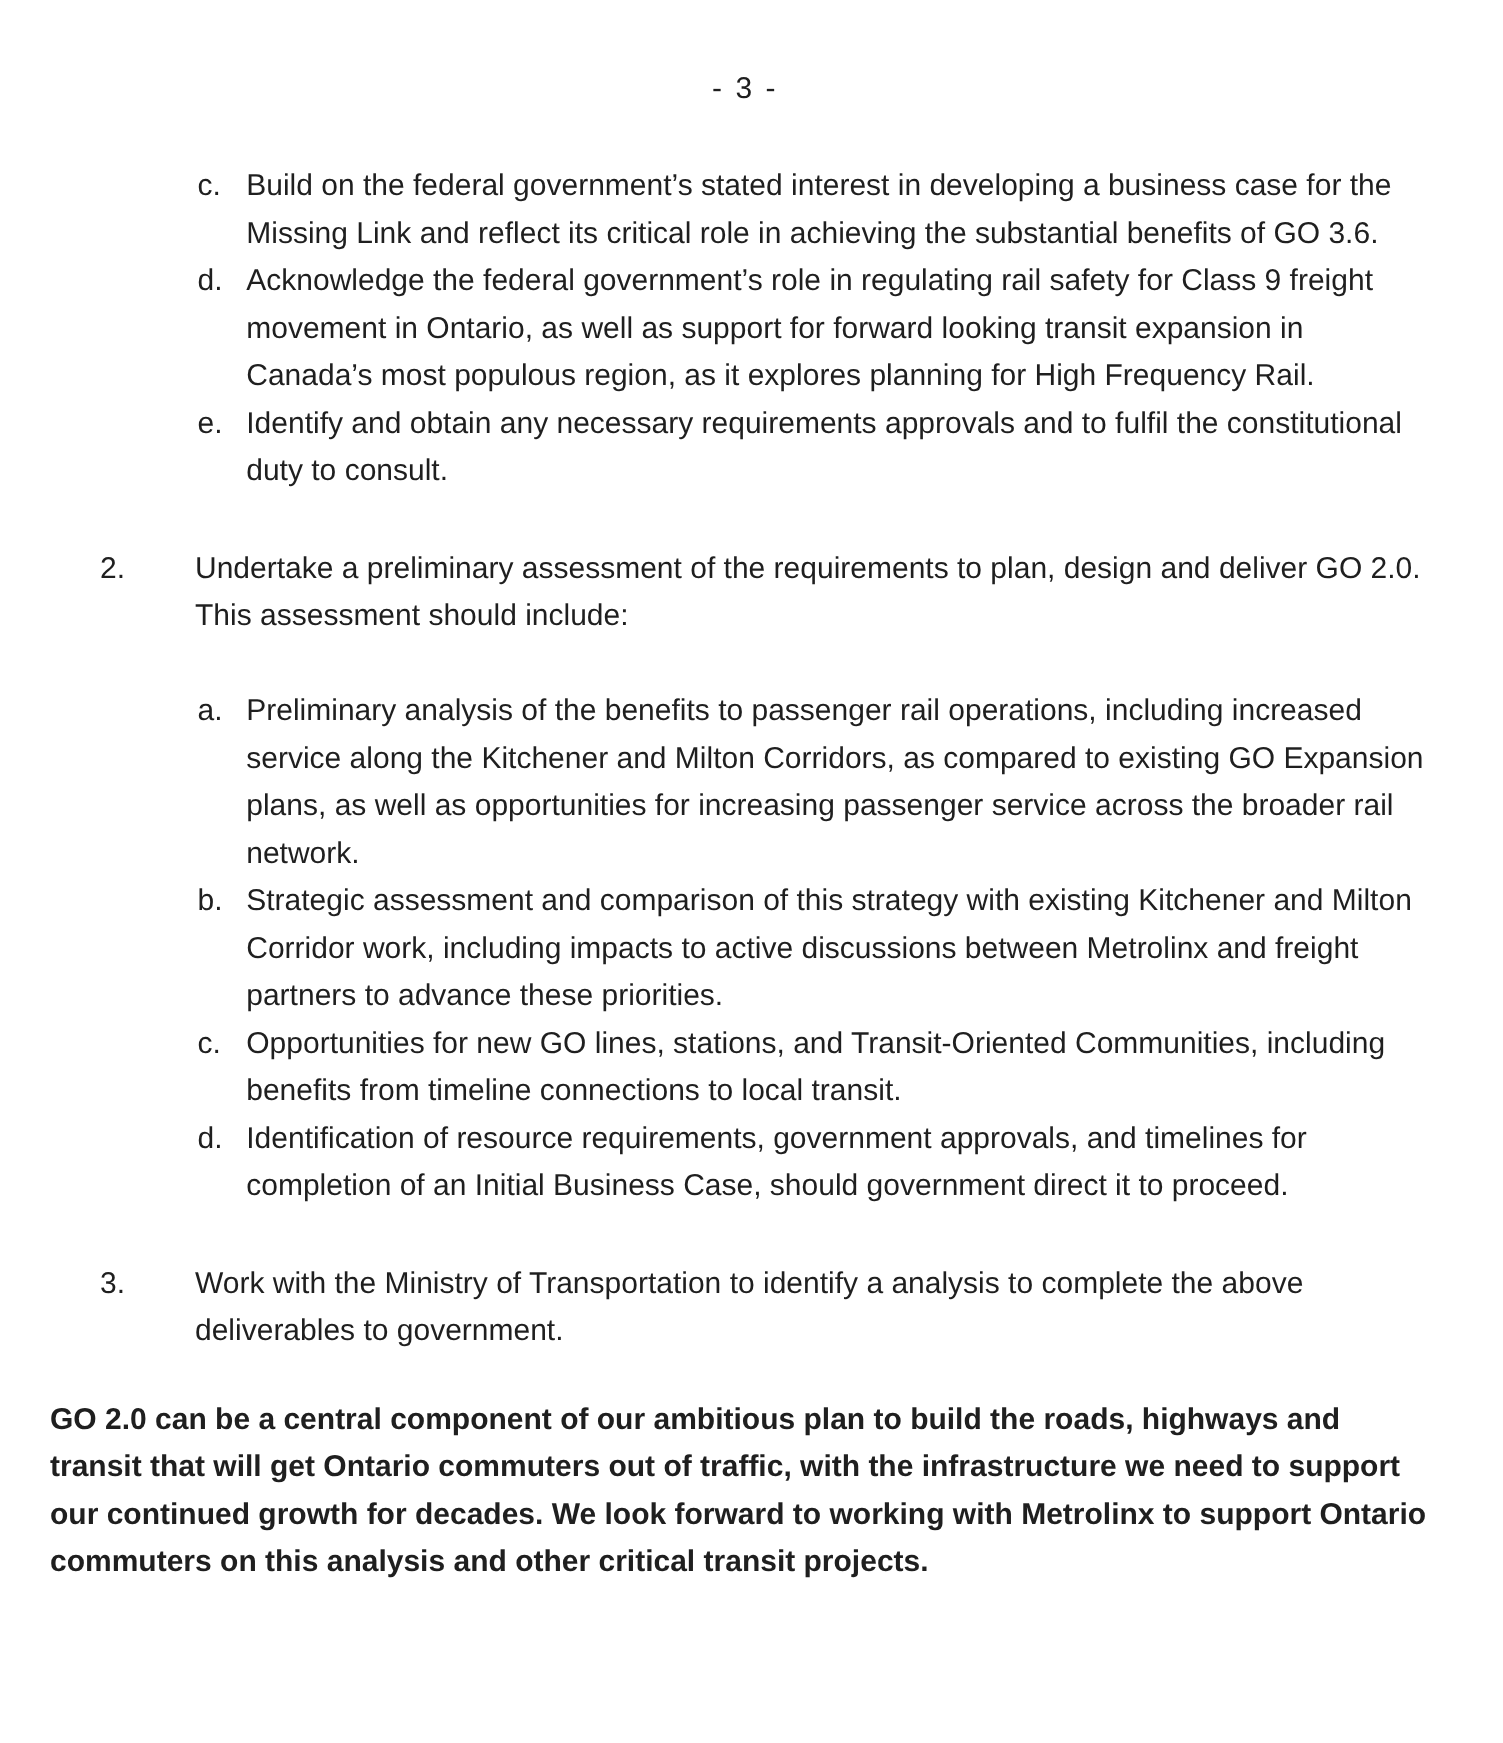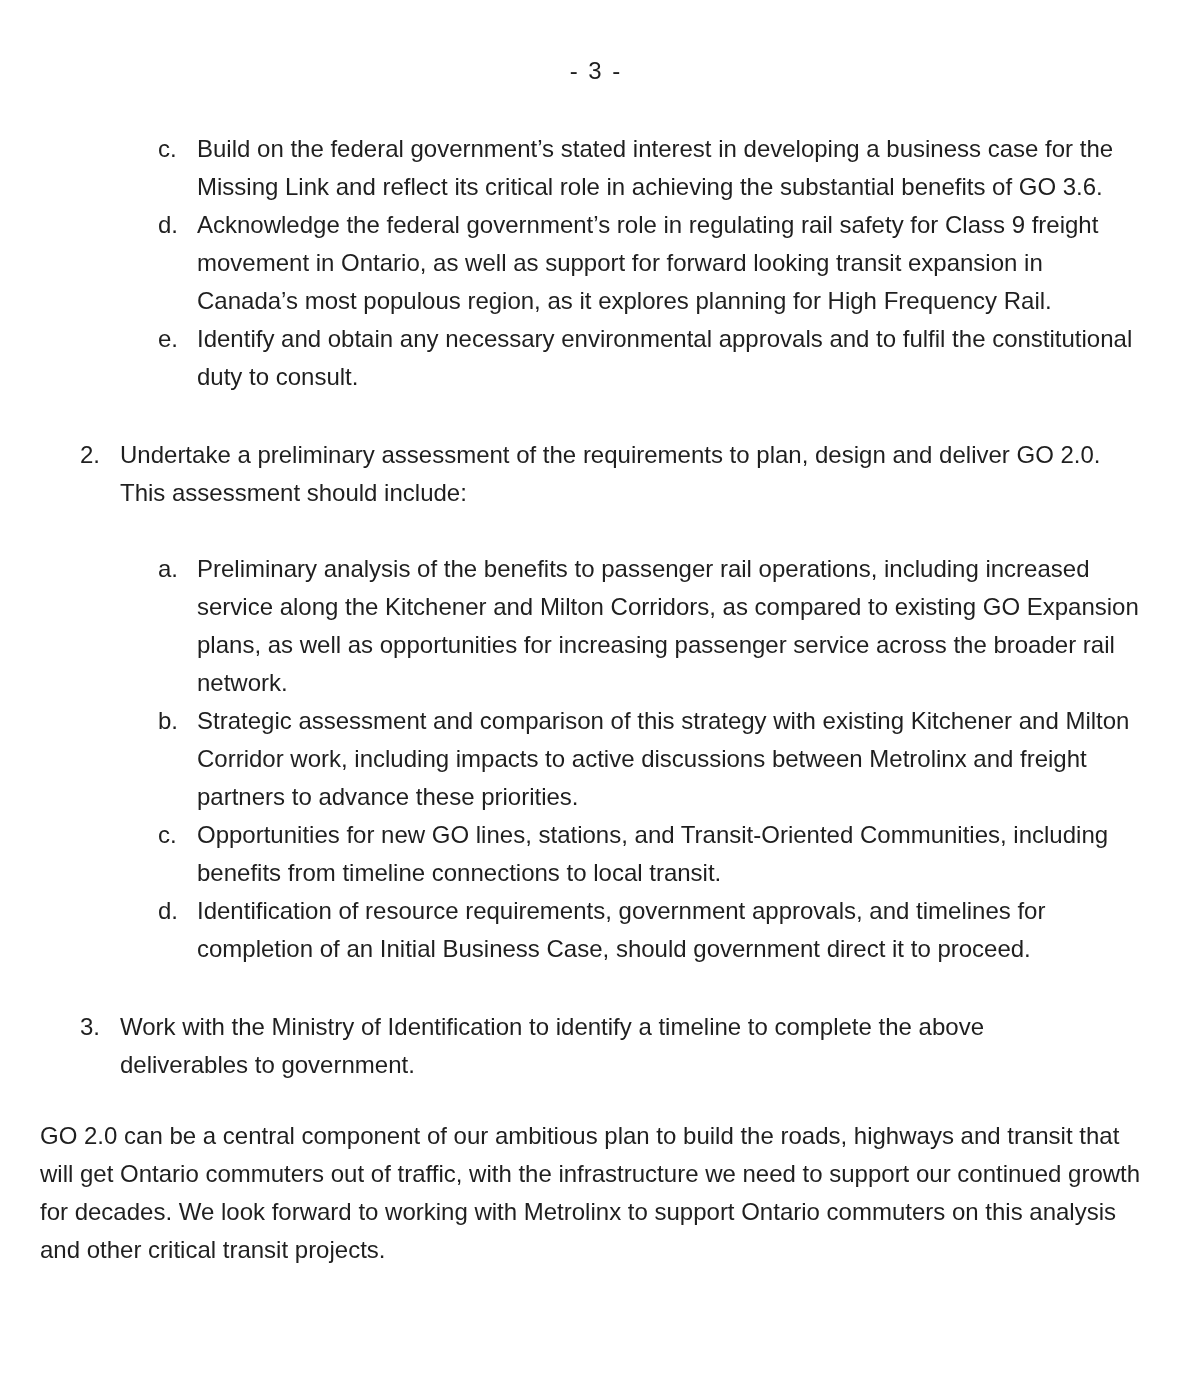--- a/index.html
+++ b/index.html
@@ -28,48 +28,49 @@
     height: 38px;
     letter-spacing: 2px;
   }
   .list { margin-top: 40px; }
   .li { display: flex; align-items: flex-start; }
   .lettered .li { margin-left: 118px; }
   .lettered .li-label { flex: 0 0 39px; }
   .lettered .li-text { max-width: 950px; }
   .numbered { display: flex; margin-left: 40px; }
   .numbered .li-label { flex: 0 0 40px; }
-  .numbered .li-text { max-width: 995px; }
+  .numbered .li-text { max-width: 995px; margin-left: 36px; }
   .item-2 { margin-top: 40px; }
   .list-2 { margin-top: 38px; }
   .item-3 { margin-top: 40px; }
   .closing {
     margin: 33px 0 0 0;
     max-width: 1112px;
+    font-weight: bold;
   }
 </style>
 </head>
 <body>
 
 <div class="page">
 
   <div class="page-number">- 3 -</div>
 
   <div class="list lettered list-1">
     <div class="li">
       <span class="li-label">c.</span>
       <span class="li-text">Build on the federal government’s stated interest in developing a business case for the Missing Link and reflect its critical role in achieving the substantial benefits of GO 3.6.</span>
     </div>
     <div class="li">
       <span class="li-label">d.</span>
       <span class="li-text">Acknowledge the federal government’s role in regulating rail safety for Class 9 freight movement in Ontario, as well as support for forward looking transit expansion in Canada’s most populous region, as it explores planning for High Frequency Rail.</span>
     </div>
     <div class="li">
       <span class="li-label">e.</span>
-      <span class="li-text">Identify and obtain any necessary environmental approvals and to fulfil the constitutional duty to consult.</span>
+      <span class="li-text">Identify and obtain any necessary requirements approvals and to fulfil the constitutional duty to consult.</span>
     </div>
   </div>
 
   <div class="numbered item-2">
     <span class="li-label">2.</span>
     <span class="li-text">Undertake a preliminary assessment of the requirements to plan, design and deliver GO 2.0. This assessment should include:</span>
   </div>
 
   <div class="list lettered list-2">
     <div class="li">
@@ -85,18 +86,18 @@
       <span class="li-text">Opportunities for new GO lines, stations, and Transit-Oriented Communities, including benefits from timeline connections to local transit.</span>
     </div>
     <div class="li">
       <span class="li-label">d.</span>
       <span class="li-text">Identification of resource requirements, government approvals, and timelines for completion of an Initial Business Case, should government direct it to proceed.</span>
     </div>
   </div>
 
   <div class="numbered item-3">
     <span class="li-label">3.</span>
-    <span class="li-text">Work with the Ministry of Identification to identify a timeline to complete the above deliverables to government.</span>
+    <span class="li-text">Work with the Ministry of Transportation to identify a analysis to complete the above deliverables to government.</span>
   </div>
 
   <p class="closing">GO 2.0 can be a central component of our ambitious plan to build the roads, highways and transit that will get Ontario commuters out of traffic, with the infrastructure we need to support our continued growth for decades. We look forward to working with Metrolinx to support Ontario commuters on this analysis and other critical transit projects.</p>
 
 </div>
 
 </body></html>

